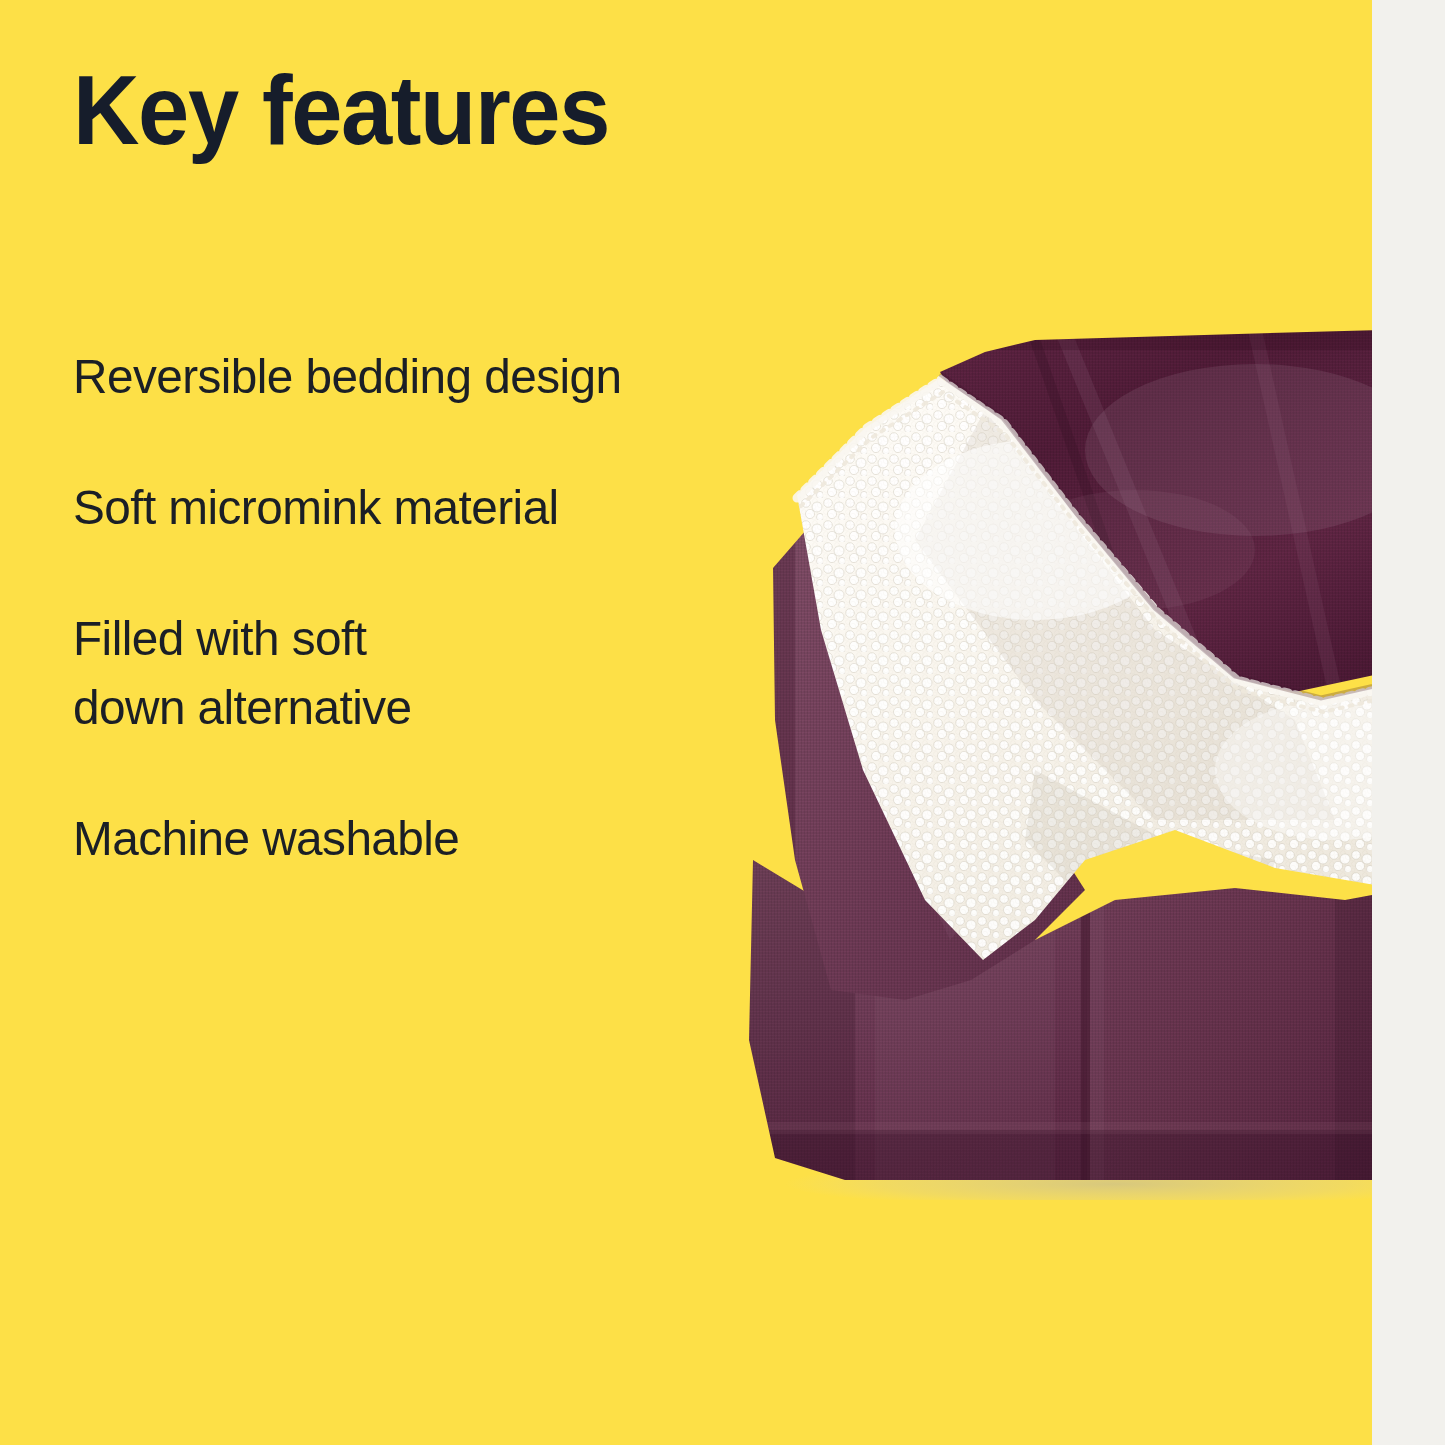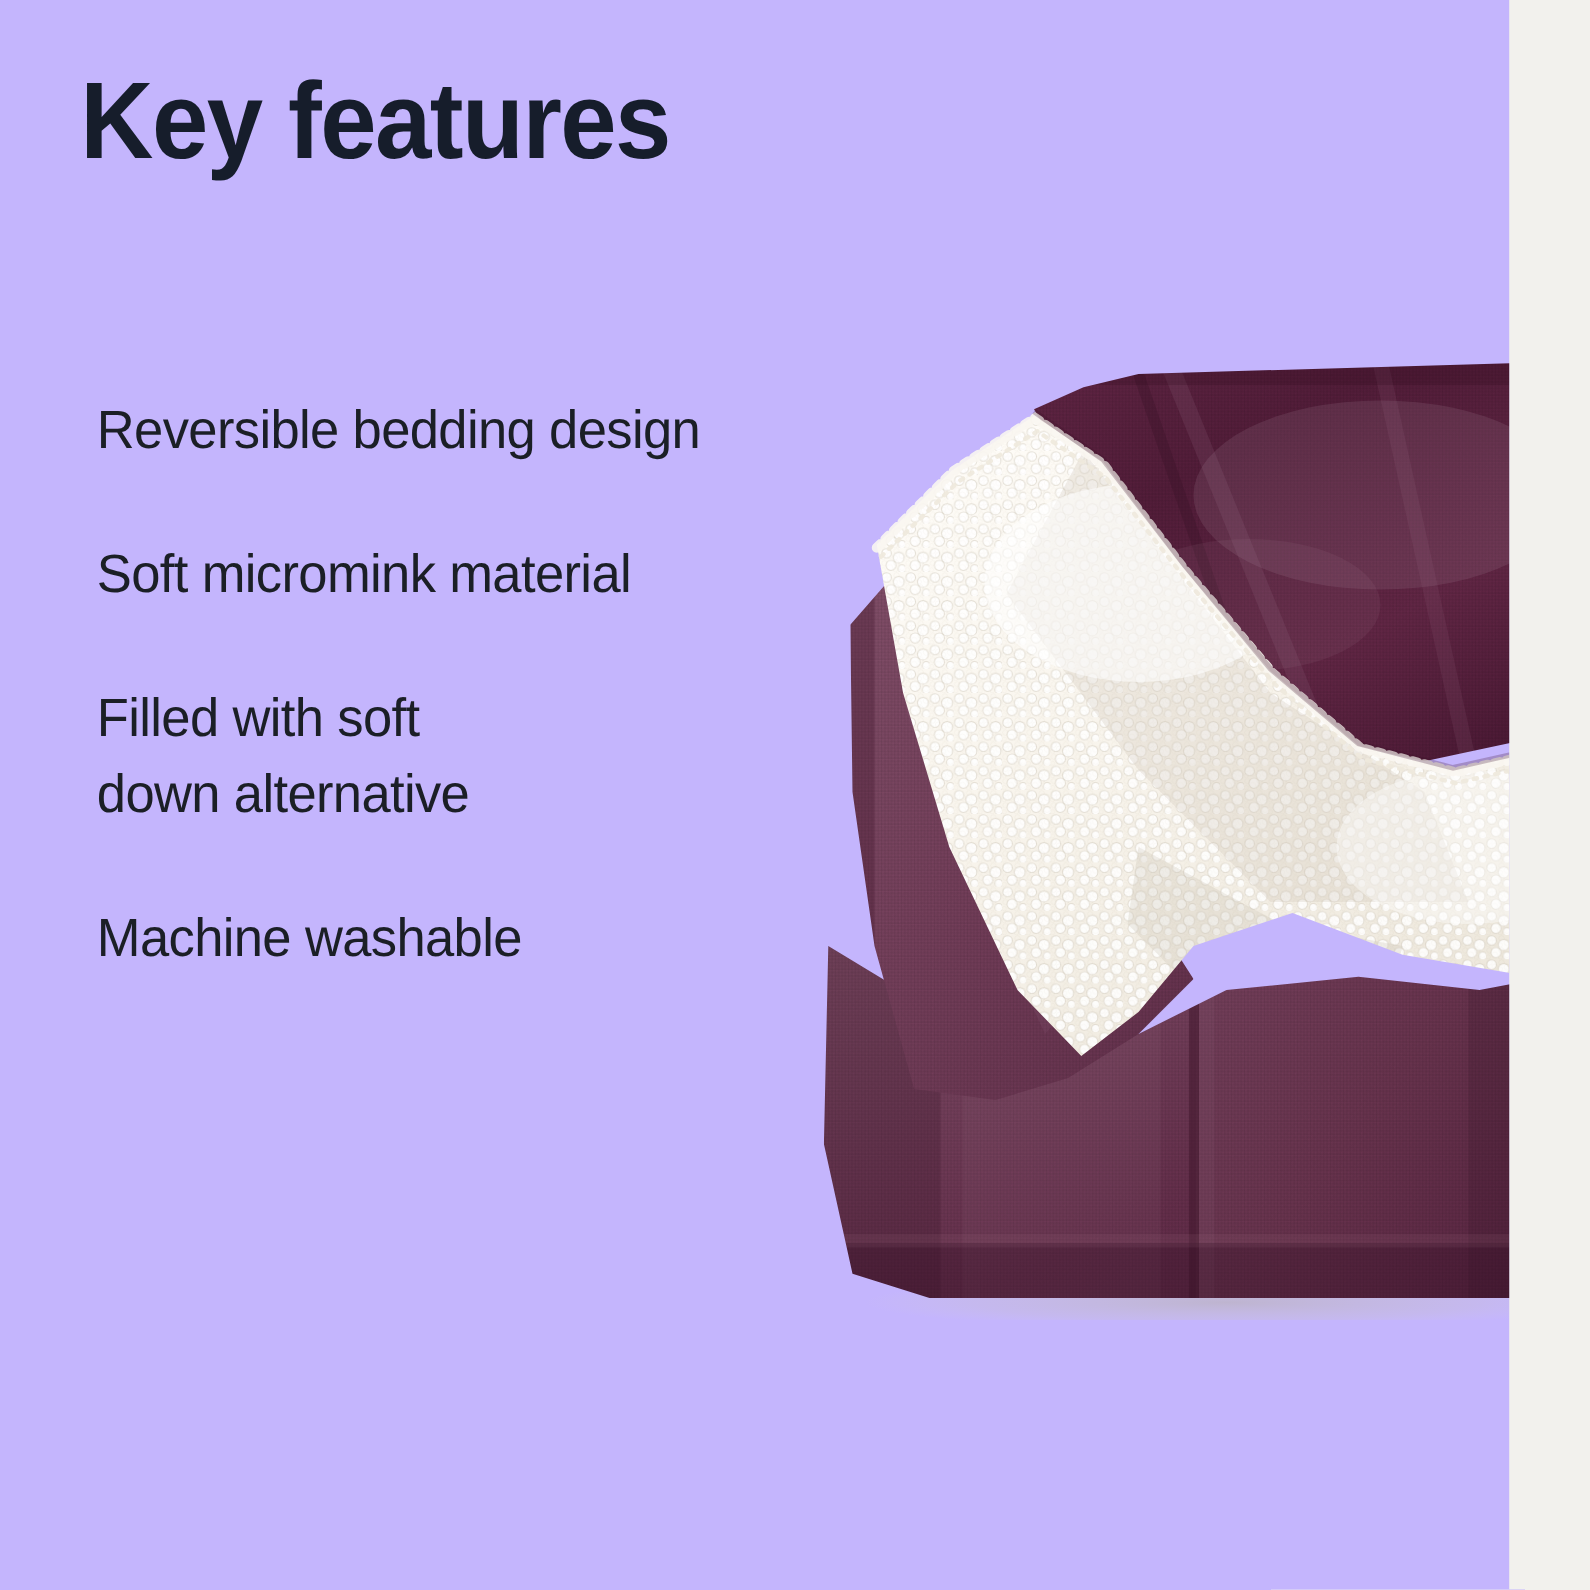--- a/index.html
+++ b/index.html
@@ -12,21 +12,21 @@
     height: 1445px;
     background: #f2f1ed;
     font-family: "Liberation Sans", sans-serif;
     overflow: hidden;
   }
 
   #page {
     position: relative;
     width: 1372px;
     height: 1445px;
-    background: #c4b5fd;
+    background: #fde047;
     overflow: hidden;
   }
 
   
   .text-col {
     position: absolute;
     left: 73px;
     top: 60px;
     width: 720px;
     z-index: 5;
@@ -41,21 +41,21 @@
     color: #161d2b;
     margin: 0;
     padding: 0;
     transform: scaleX(0.93);
     transform-origin: left center;
     white-space: nowrap;
   }
 
   .feature-list {
     list-style: none;
-    margin: 15px;
+    margin: 0;
     padding: 0;
     position: absolute;
     top: 282px;
     left: 0;
     width: 720px;
   }
 
   .feature-item {
     font-family: "Liberation Sans", sans-serif;
     font-weight: normal;

